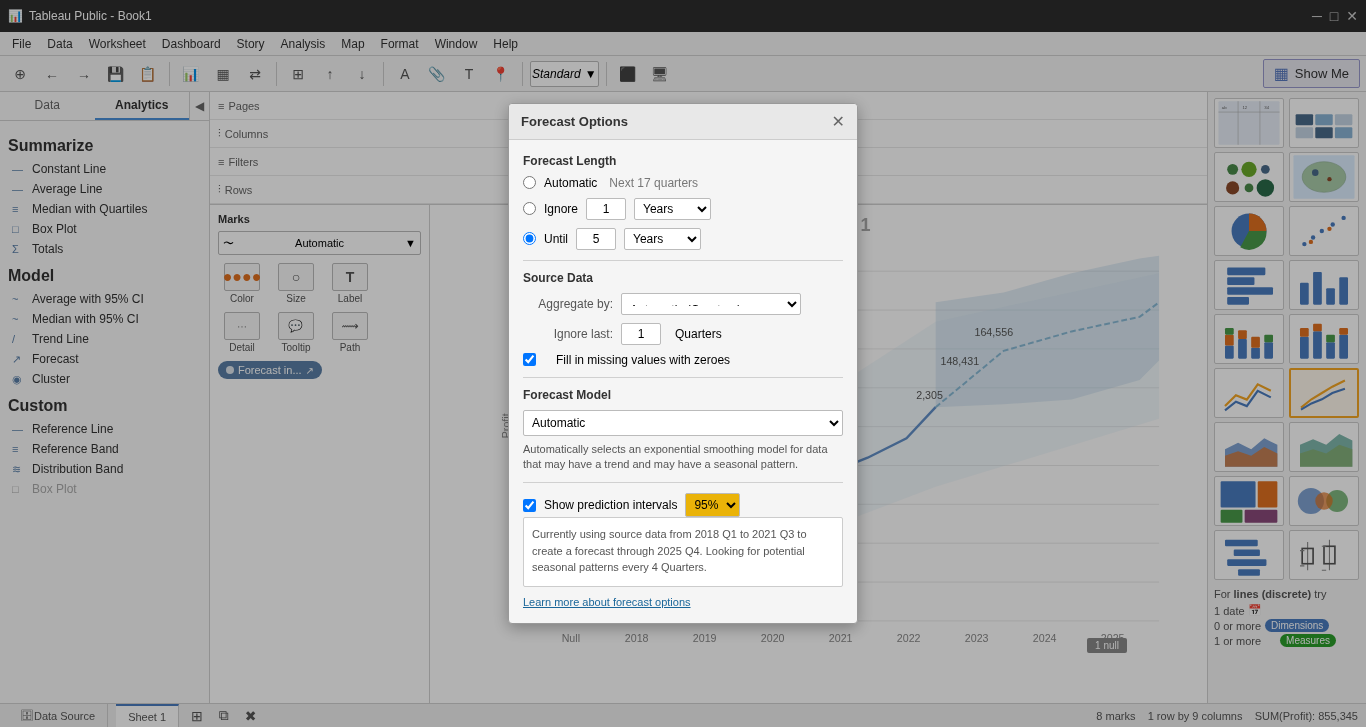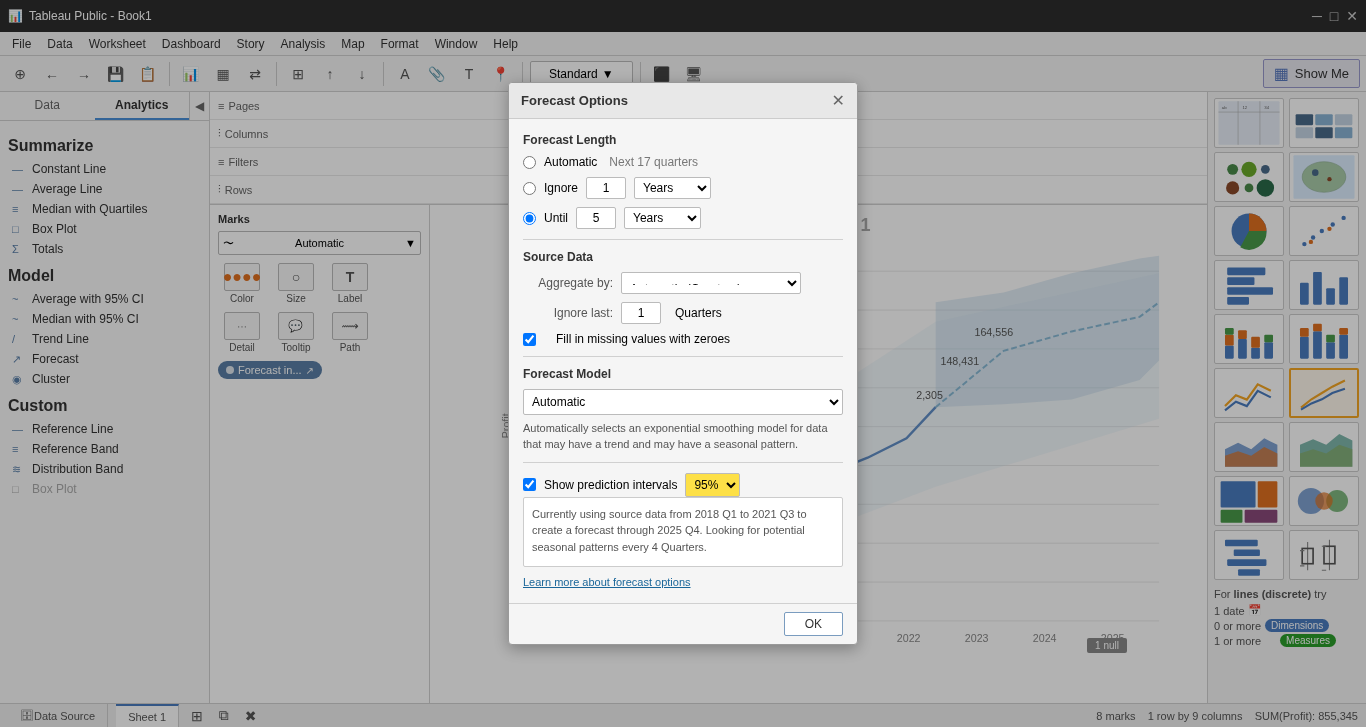--- a/index.html
+++ b/index.html
@@ -26,21 +26,21 @@
       height: 36px; background: #f5f5f5; border-bottom: 1px solid #d0d0d0;
       display: flex; align-items: center; padding: 0 6px; gap: 4px;
     }
     .toolbar-btn {
       width: 28px; height: 28px; display: flex; align-items: center; justify-content: center;
       border: 1px solid transparent; border-radius: 2px; cursor: pointer; font-size: 14px; color: #555;
     }
     .toolbar-separator { width: 1px; height: 24px; background: #ccc; margin: 0 3px; }
     .toolbar-dropdown {
       height: 26px; border: 1px solid #bbb; border-radius: 2px; background: #fff;
-      padding: 0 18px; font-size: 12px; cursor: pointer; display: flex; align-items: center; gap: 4px;
+      padding: 0 1px; font-size: 12px; cursor: pointer; display: flex; align-items: center; gap: 4px; font-style: italic;
     }
     #show-me-btn {
       margin-left: auto; background: #e8e8f0; border: 1px solid #9999cc;
       padding: 4px 10px; border-radius: 2px; cursor: pointer; display: flex; align-items: center; gap: 6px;
       font-size: 13px; color: #333; font-weight: 500;
     }
 
     
     #main-layout { display: flex; height: calc(727px - 32px - 24px - 36px - 24px); }
 
@@ -158,21 +158,21 @@
     .source-label { width: 90px; text-align: right; color: #555; }
     .agg-select {
       height: 22px; border: 1px solid #bbb; border-radius: 2px; font-size: 12px; padding: 8px 4px; background: #fff; cursor: pointer; width: 180px;
     }
     .checkbox-row { display: flex; align-items: center; gap: 20px; font-size: 12px; margin-bottom: 6px; }
     .model-select {
       width: 100%; height: 26px; border: 1px solid #bbb; border-radius: 2px; font-size: 12px; padding: 0 4px; background: #fff; cursor: pointer;
     }
     .model-desc { font-size: 11px; color: #555; margin-top: 6px; margin-bottom: 8px; line-height: 1.4; }
     .prediction-row { display: flex; align-items: center; gap: 8px; }
-    .pred-select { height: 24px; border: 1px solid #bbb; border-radius: 2px; font-size: 12px; padding: 0 4px; background: #fde047; }
+    .pred-select { height: 24px; border: 1px solid #bbb; border-radius: 2px; font-size: 12px; padding: 0 4px; background: #eab308; }
     .forecast-info-box {
       border: 1px solid #ccc; background: #fff; padding: 8px; font-size: 11px; color: #555;
       line-height: 1.5; min-height: 70px; margin-bottom: 8px; border-radius: 2px;
     }
     .learn-link { color: #1a6699; text-decoration: underline; cursor: pointer; font-size: 11px; }
     .dialog-footer { display: flex; justify-content: flex-end; padding: 8px 14px; border-top: 1px solid #d0d0d0; }
     .ok-btn {
       padding: 4px 20px; background: #fff; border: 1px solid #7a9cbf; border-radius: 2px;
       font-size: 12px; cursor: pointer; color: #333;
     }
@@ -794,17 +794,14 @@
         </select>
       </div>
 
       
       <div class="forecast-info-box">Currently using source data from 2018 Q1 to 2021 Q3 to create a forecast through 2025 Q4. Looking for potential seasonal patterns every 4 Quarters.</div>
 
       
       <span class="learn-link">Learn more about forecast options</span>
     </div>
 
-    <div class="dialog-footer">
-      <button class="ok-btn">OK</button>
-    </div>
   </div>
 </div>
 
 </body></html>

